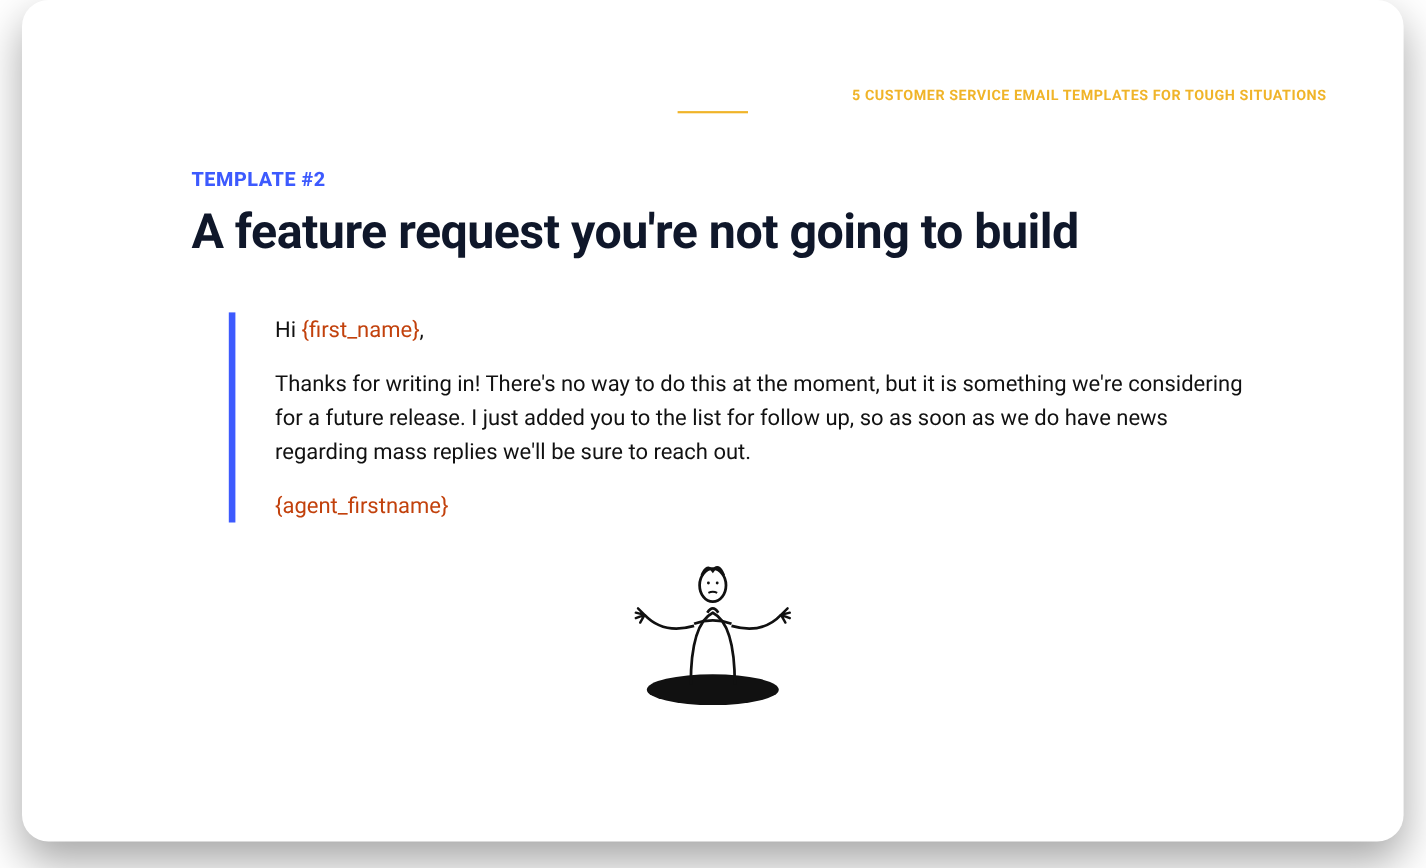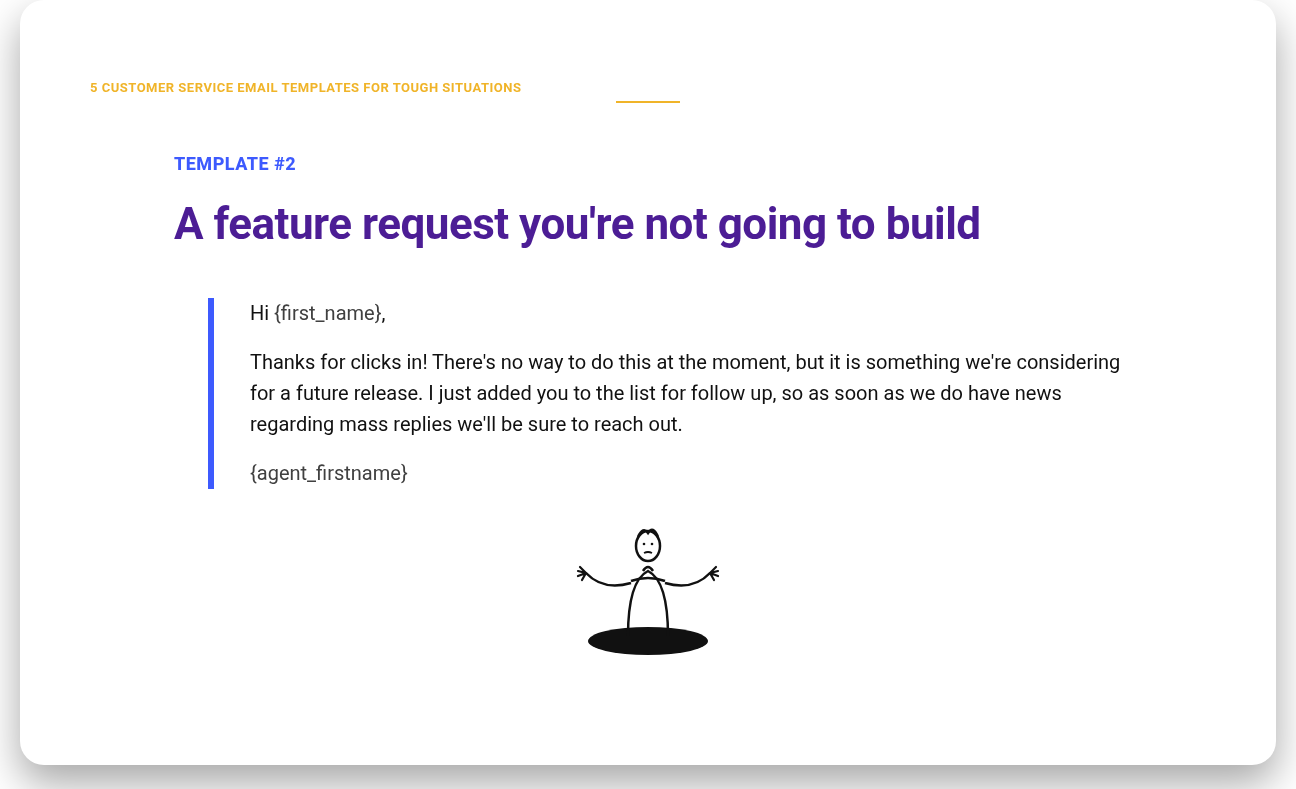--- a/index.html
+++ b/index.html
@@ -19,65 +19,65 @@
     left: 20px;
     top: 0;
     width: 1256px;
     height: 765px;
     background: #ffffff;
     border-radius: 24px;
     box-shadow: 0 18px 40px rgba(0,0,0,0.35);
     padding: 80px 70px 20px 70px;
   }
   .doc-header {
-    text-align: left;
+    text-align: right;
     font-size: 13px;
     font-weight: 700;
     letter-spacing: 0.5px;
     color: #f0b429;
     text-transform: uppercase;
     margin-bottom: 6px;
   }
   .doc-header-underline {
     width: 64px;
     height: 2px;
     background: #f0b429;
     margin: 0 auto 50px auto;
   }
   .eyebrow {
     font-size: 18px;
     font-weight: 800;
     letter-spacing: 0.5px;
     color: #3d5afe;
     text-transform: uppercase;
-    margin-bottom: 24px;
+    margin-bottom: 10px;
     margin-left: 84px;
   }
   .title {
     font-size: 44px;
     font-weight: 700;
-    color: #4c1d95;
+    color: #0f172a;
     margin-left: 84px;
     margin-bottom: 48px;
     letter-spacing: -0.5px;
   }
   .quote-block {
     margin-left: 118px;
     margin-right: 60px;
     border-left: 6px solid #3d5afe;
     padding-left: 36px;
     font-size: 20px;
     line-height: 1.55;
     color: #111;
   }
   .quote-block p {
     margin-bottom: 18px;
   }
   .placeholder {
-    color: #404040;
+    color: #c2410c;
   }
   .link {
     color: #3d5afe;
     text-decoration: underline;
   }
   .illustration {
     display: block;
     margin: 22px auto 0 auto;
     width: 200px;
     height: 150px;
@@ -91,21 +91,21 @@
   <div class="doc-header">5 CUSTOMER SERVICE EMAIL TEMPLATES FOR TOUGH SITUATIONS</div>
   <div class="doc-header-underline"></div>
 
   <div class="eyebrow">TEMPLATE #2</div>
   <h1 class="title">A feature request you're not going to build</h1>
 
   <div class="quote-block">
     <p>
       <span>Hi </span><span class="placeholder">{first_name}</span><span>,</span>
     </p>
-    <p>Thanks for clicks in! There's no way to do this at the moment, but it is something we're considering for a future release. I just added you to the list for follow up, so as soon as we do have news regarding mass replies we'll be sure to reach out.</p>
+    <p>Thanks for writing in! There's no way to do this at the moment, but it is something we're considering for a future release. I just added you to the list for follow up, so as soon as we do have news regarding mass replies we'll be sure to reach out.</p>
     <p class="placeholder">{agent_firstname}</p>
   </div>
 
   <svg class="illustration" viewBox="0 0 200 150">
 
     <ellipse cx="100" cy="130" rx="60" ry="14" fill="#111"></ellipse>
 
     <path d="M80,125 Q80,70 100,60 Q120,70 120,125" fill="none" stroke="#111" stroke-width="2.5"></path>
 
     <path d="M95,60 Q100,52 105,60" fill="none" stroke="#111" stroke-width="2.5"></path>

